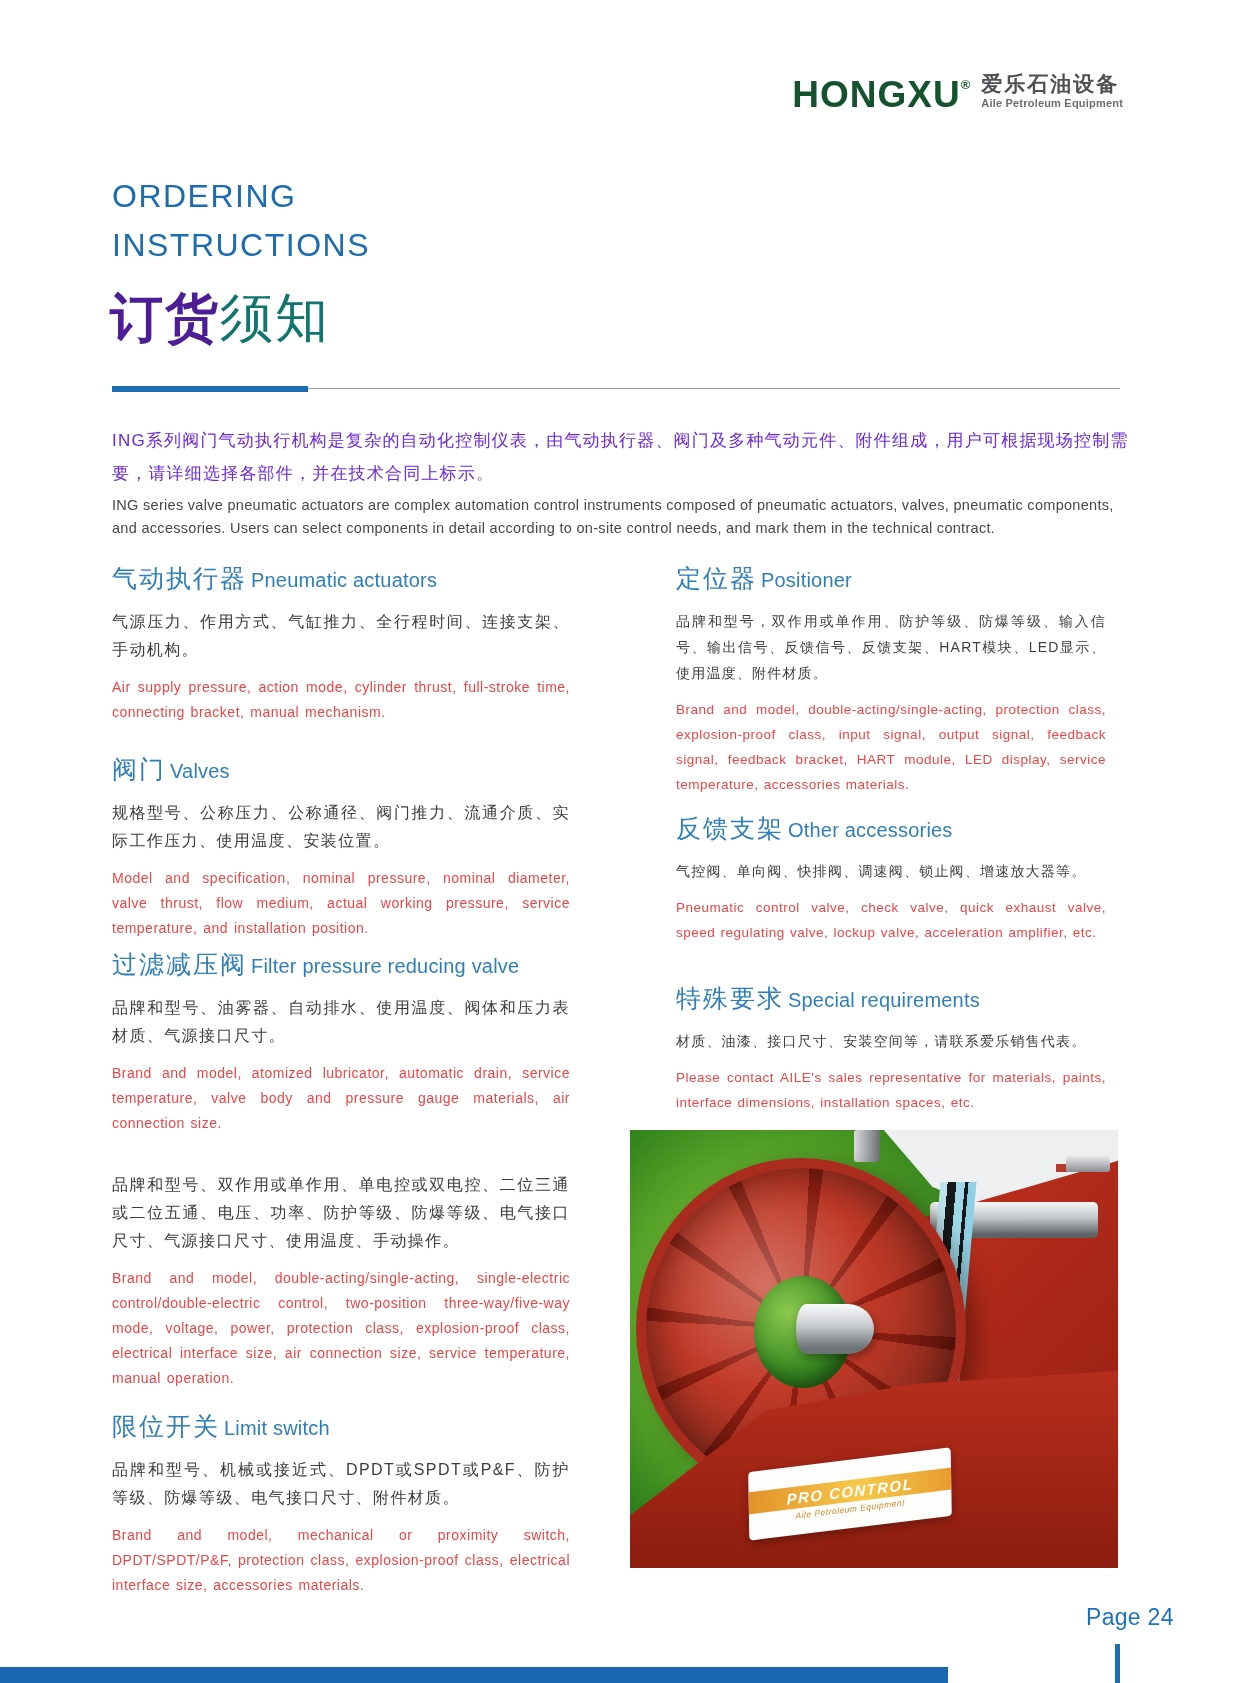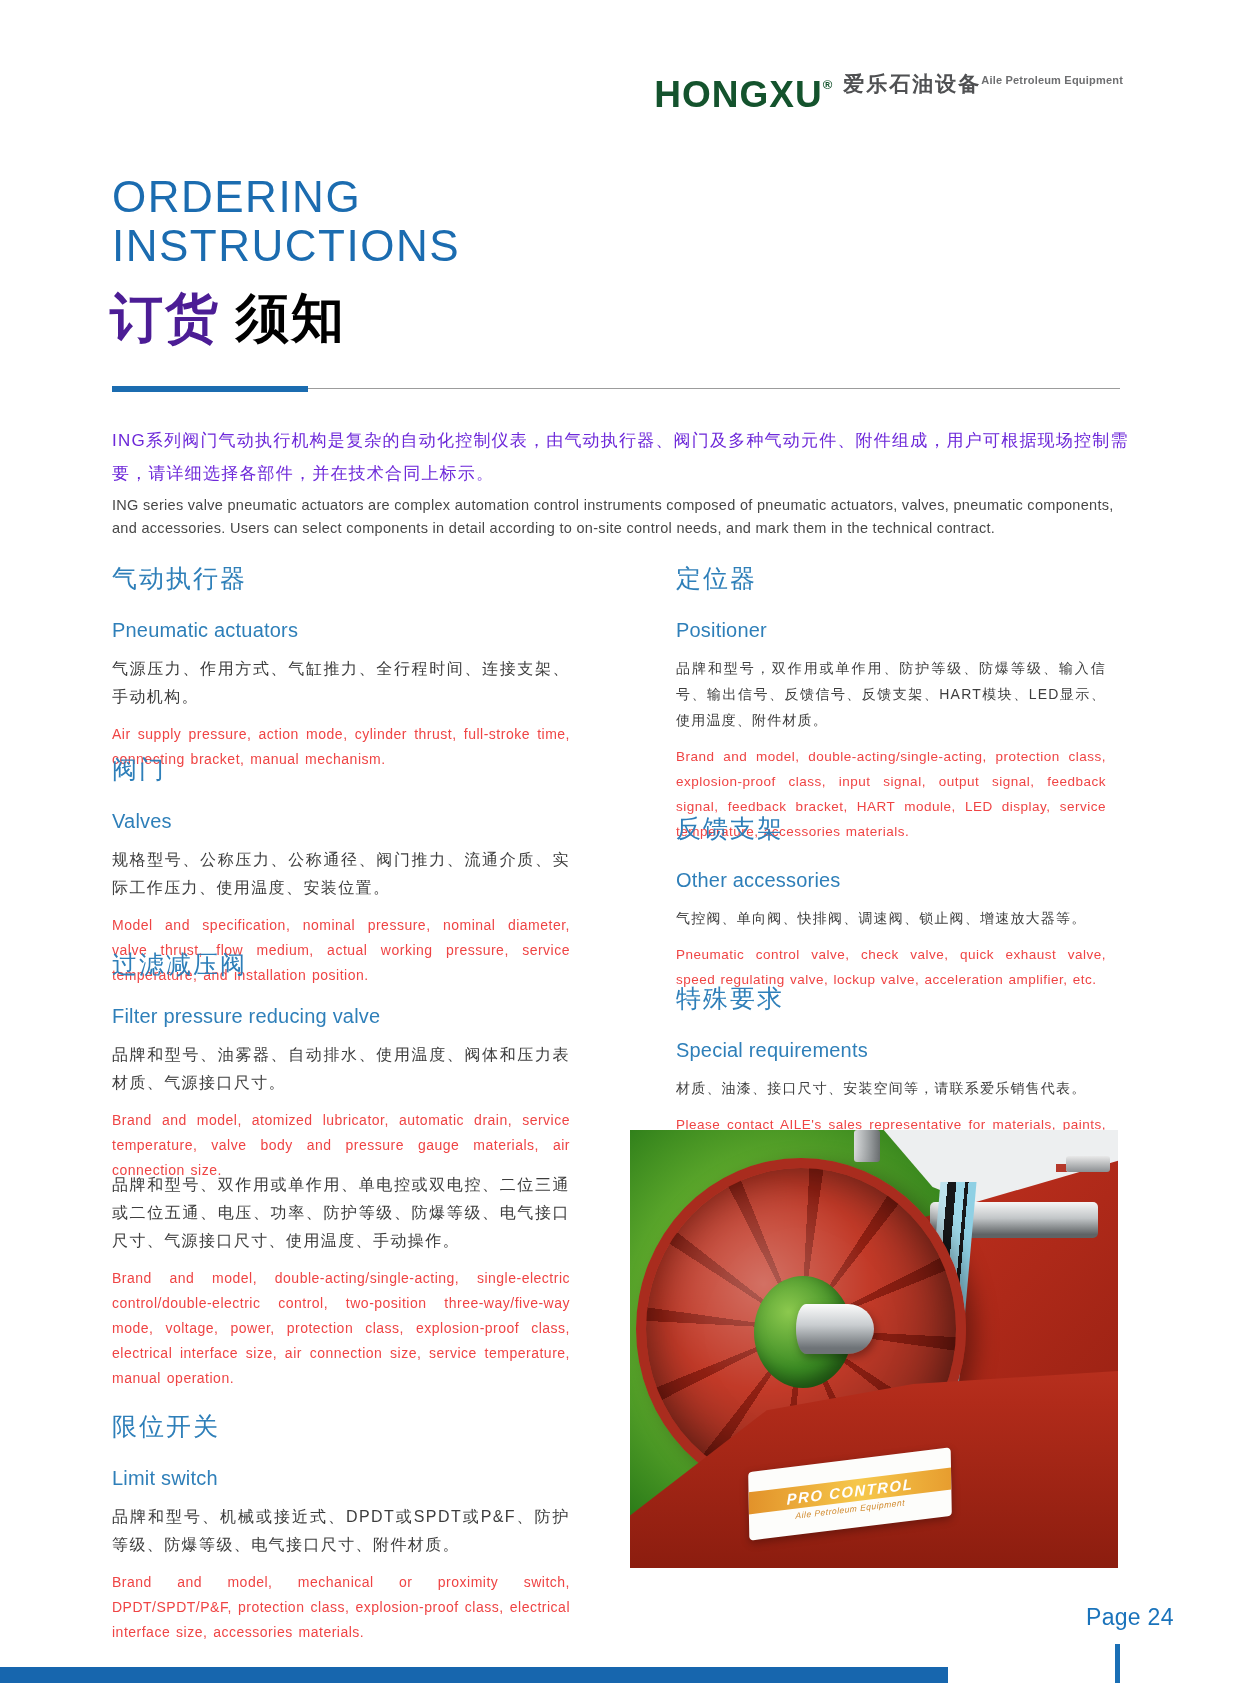--- a/index.html
+++ b/index.html
@@ -4,42 +4,42 @@
 <style>
   * { margin:0; padding:0; box-sizing:border-box; }
   html,body { background:#ffffff; }
   body { font-family:"Liberation Sans", sans-serif; }
   .page { position:relative; width:1240px; height:1683px; background:#fff; overflow:hidden; margin:0 auto; }
 
   
   .logo { position:absolute; top:72px; right:117px; display:flex; align-items:flex-start; gap:10px; }
   .logo-word { color:#14532d; font-size:37px; font-weight:700; letter-spacing:1px; line-height:1; padding-top:4px; }
   .logo-word sup { font-size:13px; font-weight:700; vertical-align:18px; }
-  .logo-side { display:flex; flex-direction:row; }
+  .logo-side { display:flex; flex-direction:column; }
   .logo-cn { font-size:21px; font-weight:700; color:#4f5052; letter-spacing:2px; line-height:1.1; }
   .logo-en { font-size:11px; font-weight:700; color:#6d6e70; letter-spacing:0.2px; margin-top:2px; }
 
   
-  .title-en { position:absolute; left:112px; top:172px; color:#1b6cb0; font-size:44px; line-height:49px; letter-spacing:1.5px; font-weight:500; }
+  .title-en { position:absolute; left:112px; top:172px; color:#1b6cb0; font-size:32px; line-height:49px; letter-spacing:1.5px; font-weight:500; }
   .title-cn { position:absolute; left:110px; top:283px; font-size:53px; color:#1f1f1f; letter-spacing:2px; }
   .title-cn .b { font-weight:700; color:#4c1d95; }
-  .title-cn .l { font-weight:700; color:#000000;margin-left:16px; }
+  .title-cn .l { font-weight:400; color:#0f766e; }
 
   
   .divider { position:absolute; left:112px; top:386px; width:1008px; height:6px; }
   .divider .accent { position:absolute; left:0; top:0; width:196px; height:6px; background:#1b6cb0; }
   .divider .rule { position:absolute; left:196px; top:2px; width:812px; height:1px; background:#9c9c9c; }
 
   
   .intro-cn { position:absolute; left:112px; top:424px; width:1024px; font-size:17px; line-height:33px; color:#6d28d9; letter-spacing:1.2px; }
   .intro-en { position:absolute; left:112px; top:494px; width:1020px; font-size:14.5px; line-height:23px; color:#474747; letter-spacing:0.3px; }
 
   
   .sec { position:absolute; }
-  .sec-h { display:flex; align-items:baseline; gap:24px; white-space:nowrap;flex-direction:column; }
+  .sec-h { display:flex; align-items:baseline; gap:4px; white-space:nowrap; }
   .sec-h-cn { color:#2e7fb9; font-size:25px; font-weight:500; letter-spacing:2px; }
   .sec-h-en { color:#2e7fb9; font-size:20px; font-weight:400; letter-spacing:0.2px; }
   .body-cn { margin-top:13px; color:#3d3d3d; text-align:justify; }
   .body-en { margin-top:11px; color:#ef4444; text-align:justify; }
   .col-l { left:112px; width:458px; }
   .col-l .body-cn { font-size:16px; line-height:28px; letter-spacing:1.4px; }
   .col-l .body-en { font-size:14px; line-height:25px; letter-spacing:0.5px; word-spacing:1.5px; }
   .col-r { left:676px; width:430px; }
   .col-r .body-cn { font-size:14px; line-height:26px; letter-spacing:1.2px; }
   .col-r .body-en { font-size:13.5px; line-height:25px; letter-spacing:0.5px; word-spacing:1px; }

